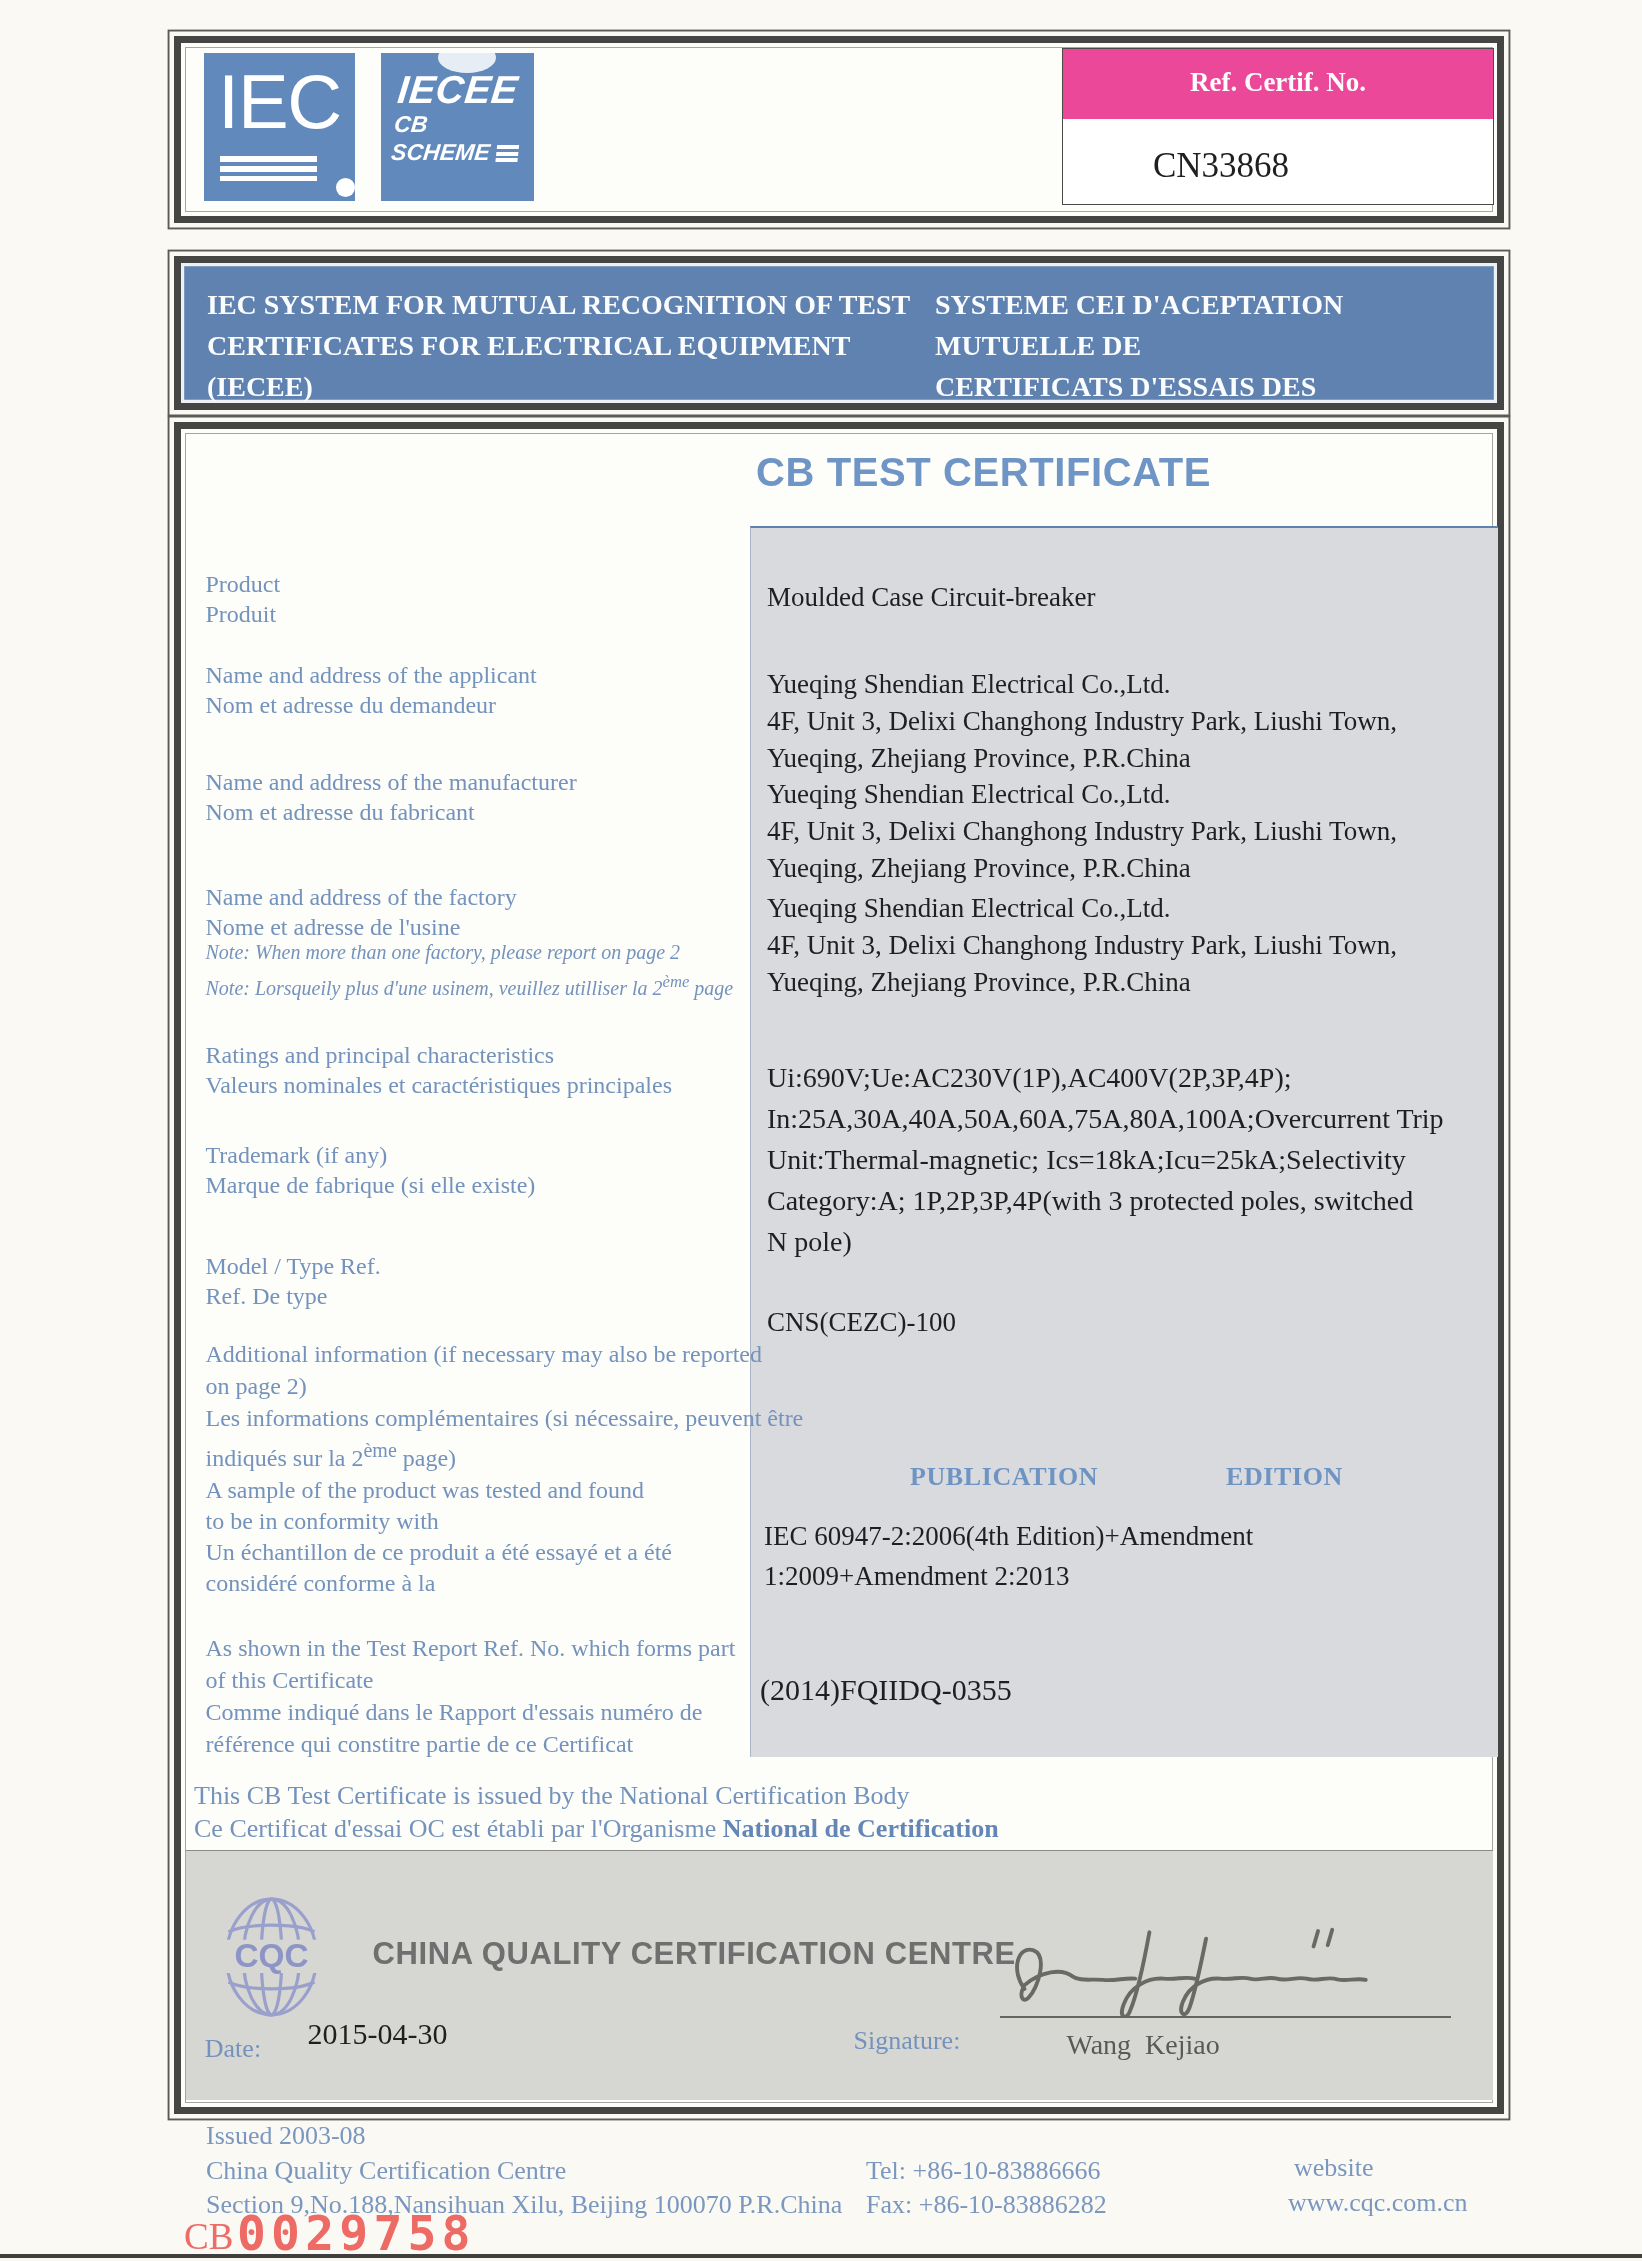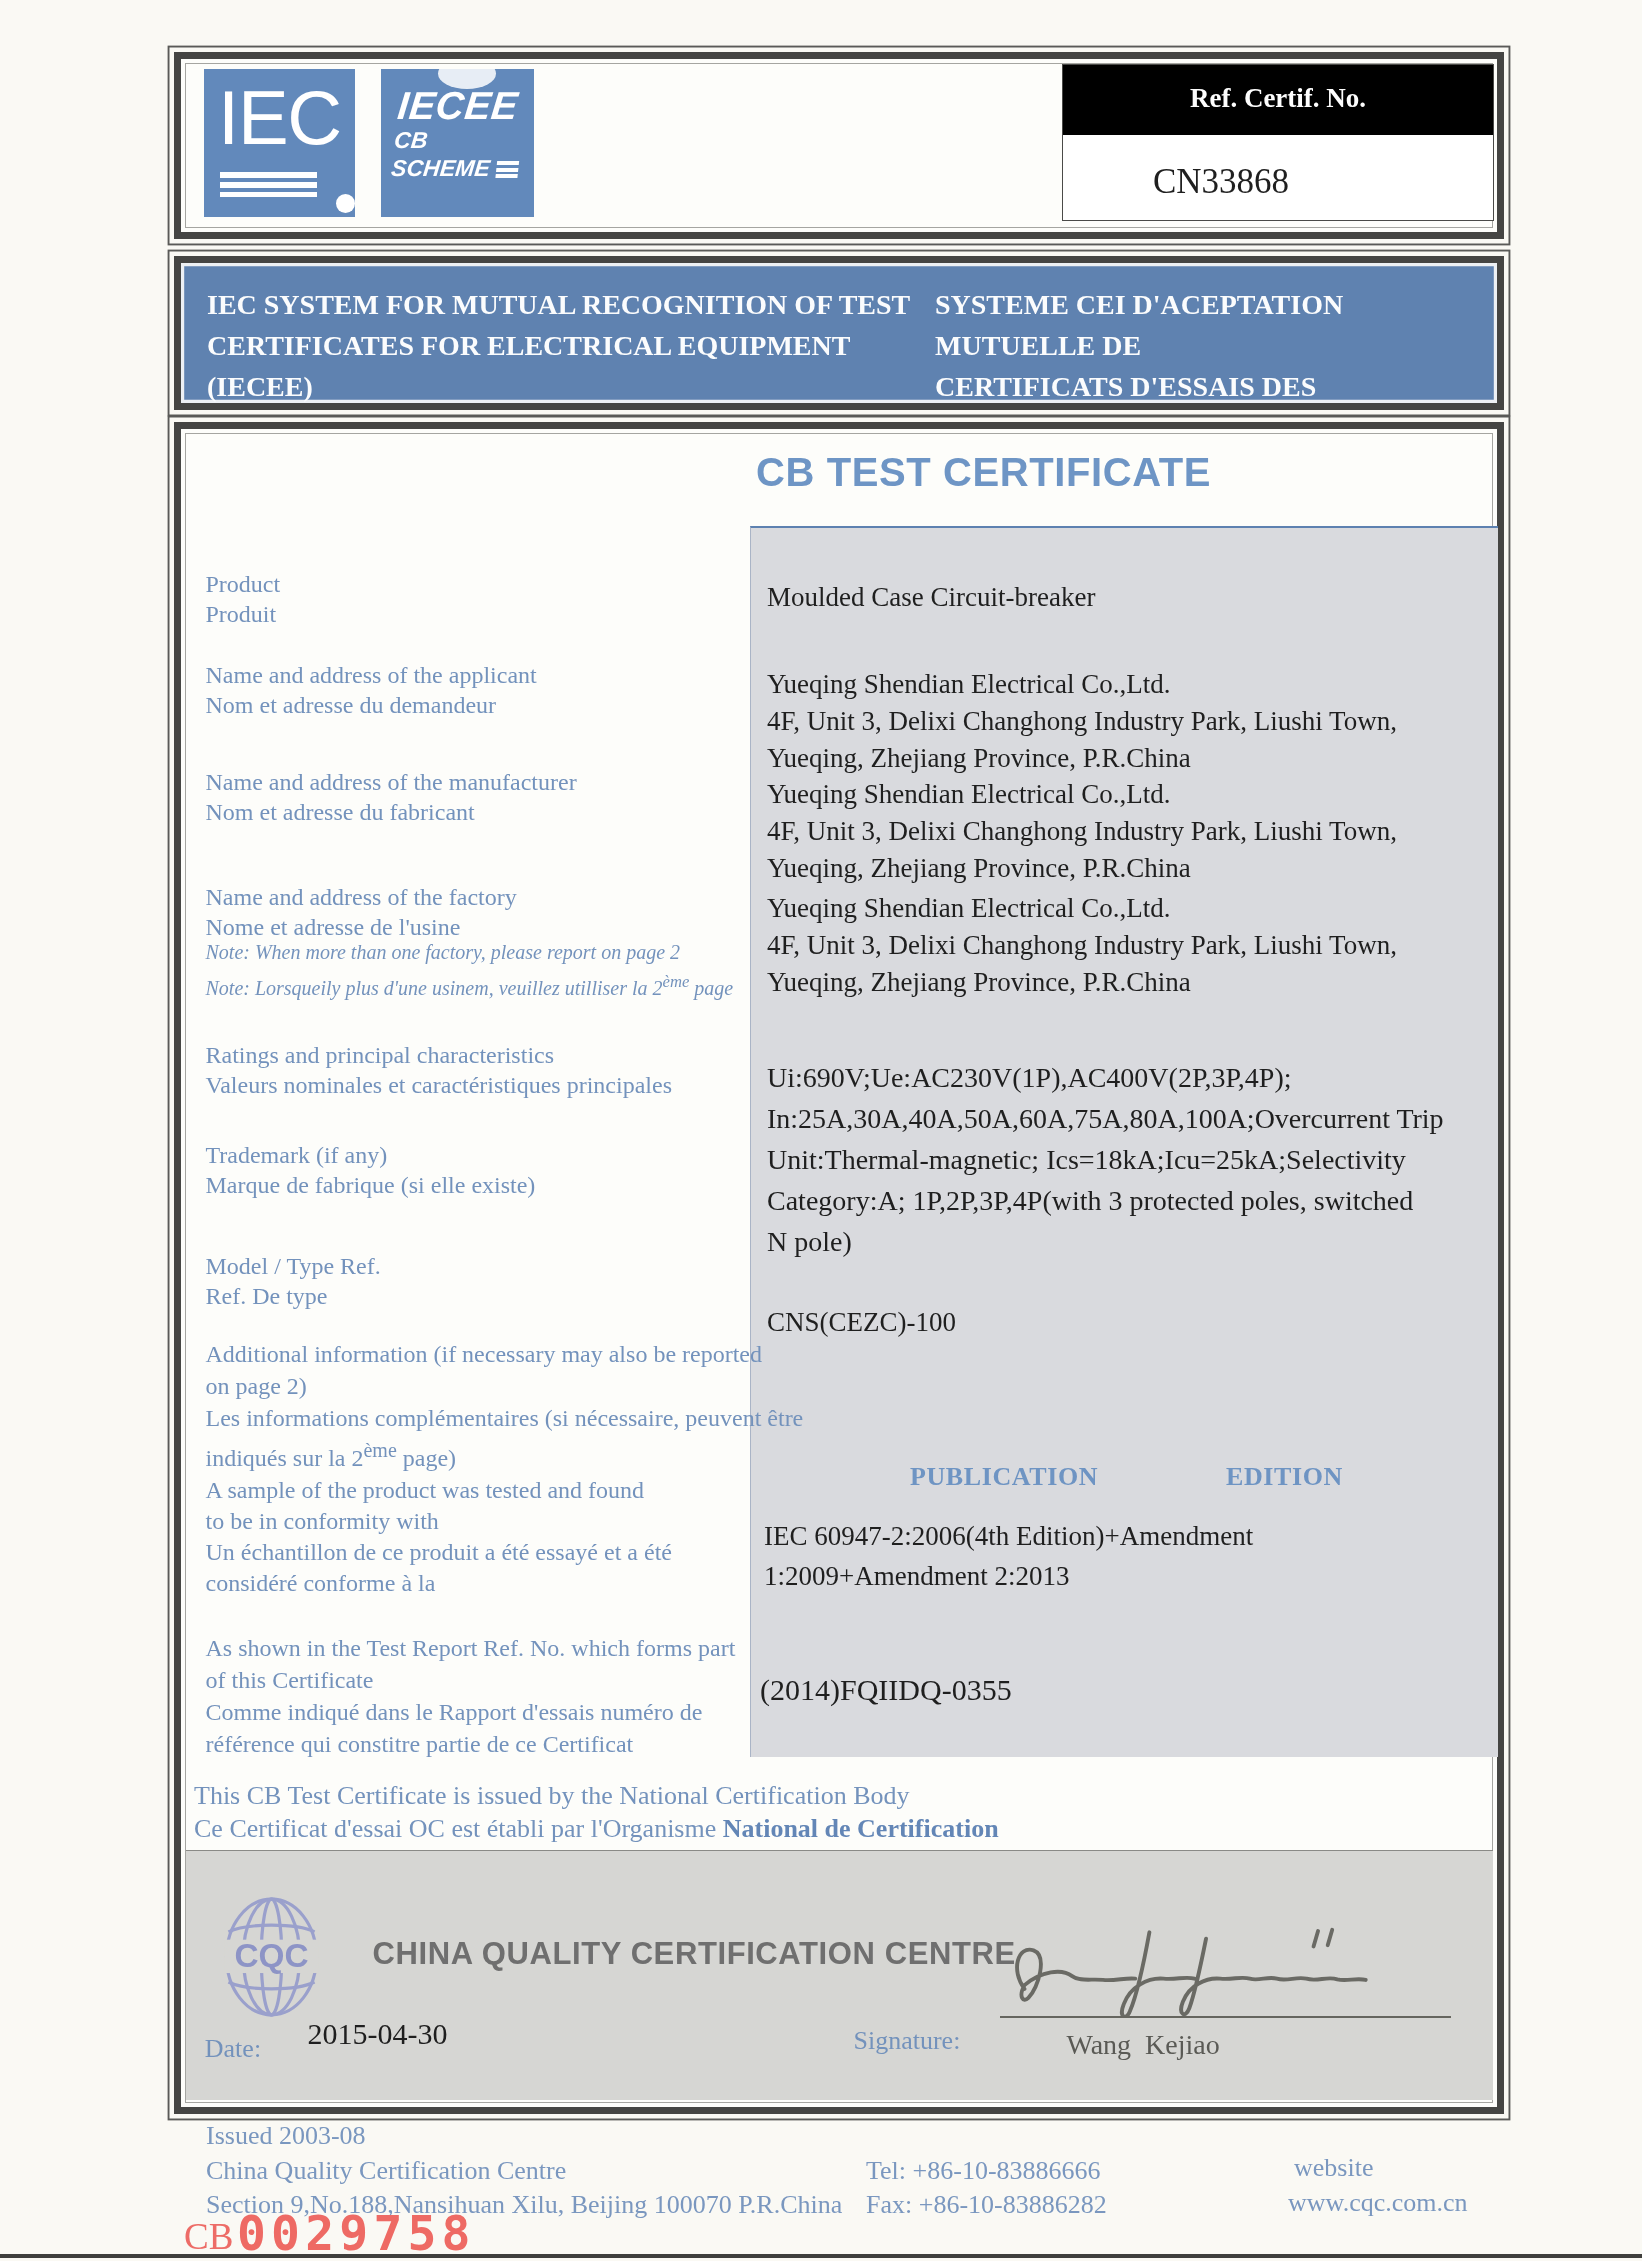--- a/index.html
+++ b/index.html
@@ -28,21 +28,21 @@
 
   .iecee-box{position:absolute; left:200px; top:10.3px; width:153px; height:148px; background:#6289bb; color:#fff; overflow:hidden;}
   .iecee-bubble{position:absolute; left:57px; top:-11.6px; width:58px; height:31px; border-radius:50%; background:rgba(255,255,255,.85);}
   .iecee-inner{position:absolute; left:14px; top:17px; transform:skewX(-6deg); font-family:"Liberation Sans", sans-serif; font-weight:bold; font-style:italic;}
   .iecee-title{font-size:39px; line-height:40px; letter-spacing:0.6px;}
   .iecee-sub{font-size:23px; line-height:28px;}
   .iecee-eq{display:inline-block; vertical-align:middle; margin-left:6.4px;}
   .iecee-eq i{display:block; width:22px; height:3.9px; background:#fff; margin:2.6px 0;}
 
   .ref-box{position:absolute; left:881px; top:4.5px; width:430px; height:155px; border:1.3px solid #4a4a48; background:#fff;}
-  .ref-head{height:70px; background:#000000; color:#fdfdfd; text-align:center; font-weight:bold; font-size:27px; line-height:67px;}
+  .ref-head{height:70px; background:#ec4899; color:#fdfdfd; text-align:center; font-weight:bold; font-size:27px; line-height:67px;}
   .ref-val{position:absolute; left:90px; top:97px; font-size:35px; color:#1f1f1f;}
 
   
   .band{
     position:absolute; left:174px; top:256px; width:1316px; height:140px;
     border:7.7px solid #454543;
     box-shadow: 0 0 0 4.5px #faf9f4, 0 0 0 6.4px #5a5a58, inset 0 0 0 3.2px #edf0f4;
     background:#5f82b0; color:#fbfcfd;
   }
   .band-col{position:absolute; top:20.6px; font-weight:bold; font-size:28px; line-height:41px;}
@@ -71,21 +71,21 @@
   .foot{color:#7a97bf; font-size:26px; white-space:nowrap;}
   .stamp-cb{color:#ed6c67; font-size:37px; white-space:nowrap;}
   .stamp-no{font-family:"DejaVu Sans Mono", monospace; font-weight:bold; color:#ee6a64; font-size:48px; letter-spacing:5.2px; white-space:nowrap;}
   .bottom-strip{position:absolute; left:0; top:2254px; width:1643px; height:3.9px; background:#3f3f3d;}
 </style>
 </head>
 <body>
 
 <div class="page">
 
-  <div class="frame" style="left:174px; top:52px; width:1316px; height:173px;">
+  <div class="frame" style="left:174px; top:36px; width:1316px; height:173px;">
     <div class="inner-line"></div>
 
     <div class="iec-box">
       <div class="iec-text">IEC</div>
       <div class="iec-lines">
           <i></i>
           <i></i>
           <i></i>
         </div>
       <div class="iec-dot"></div>

